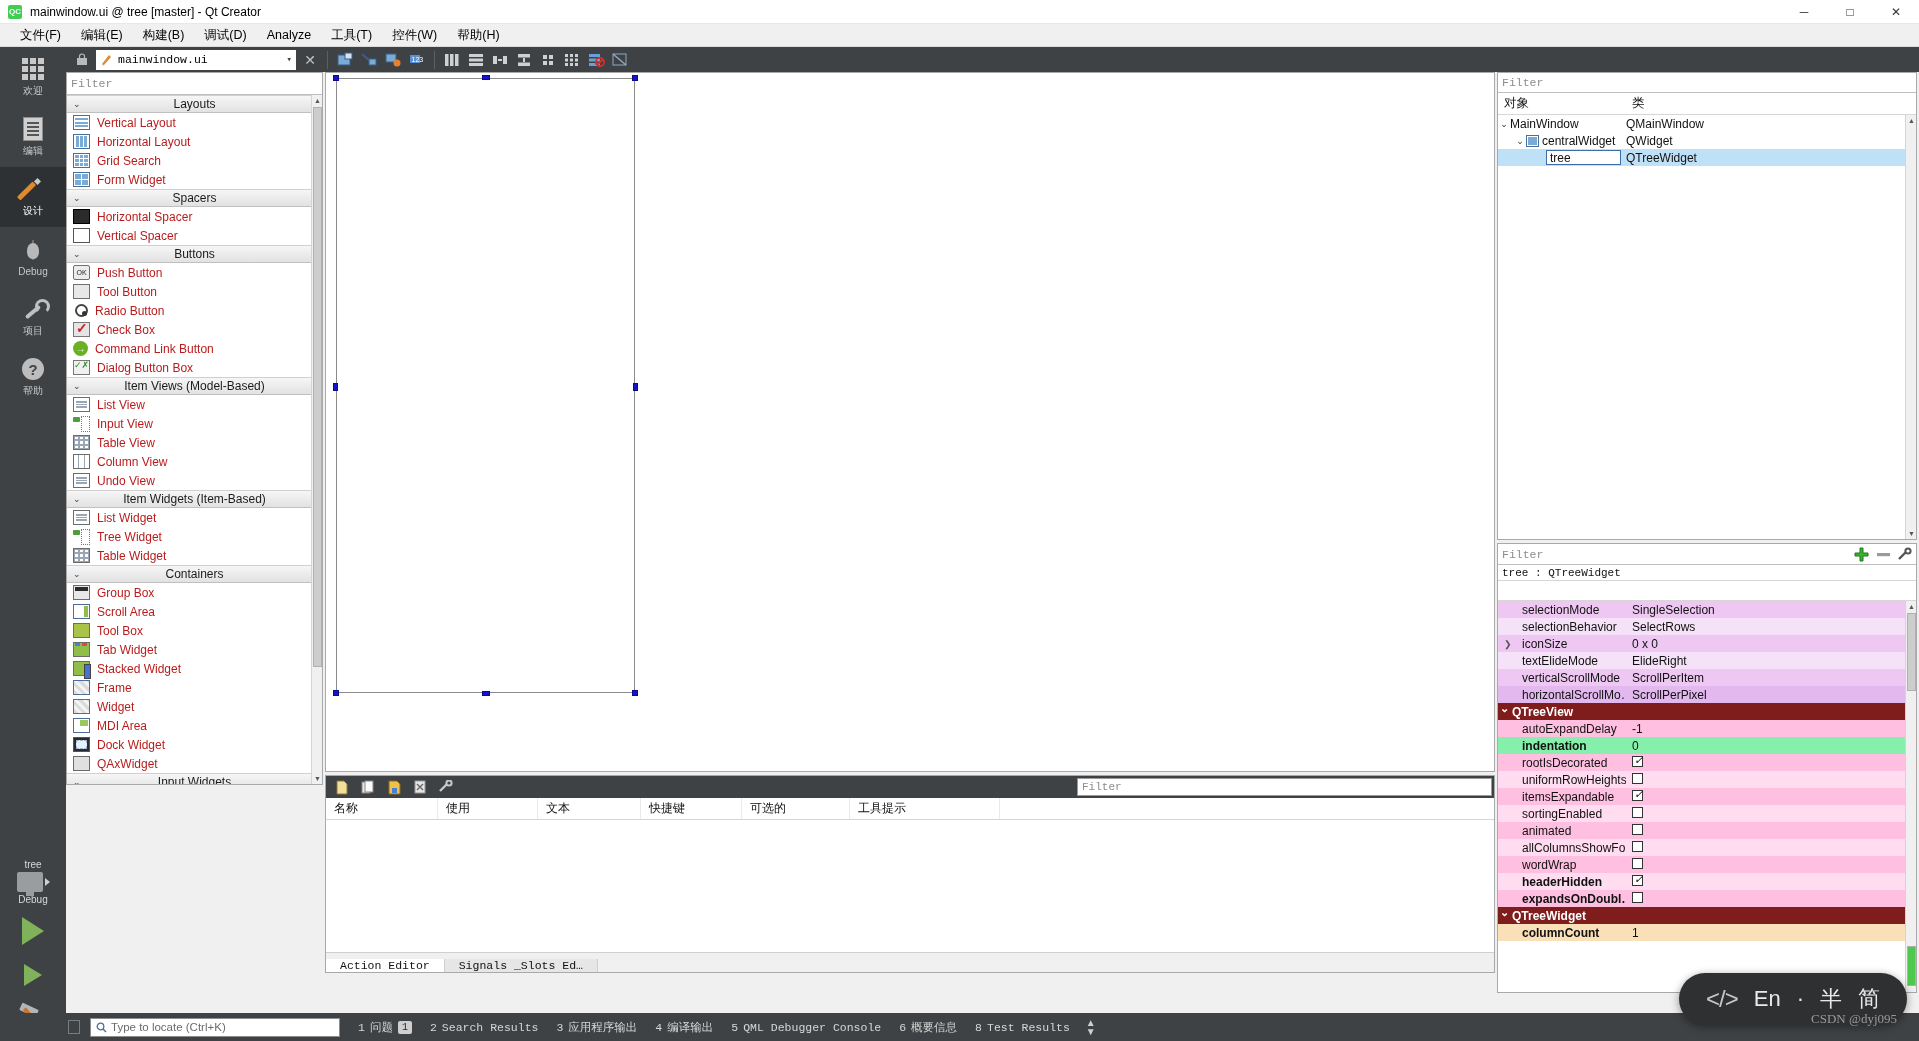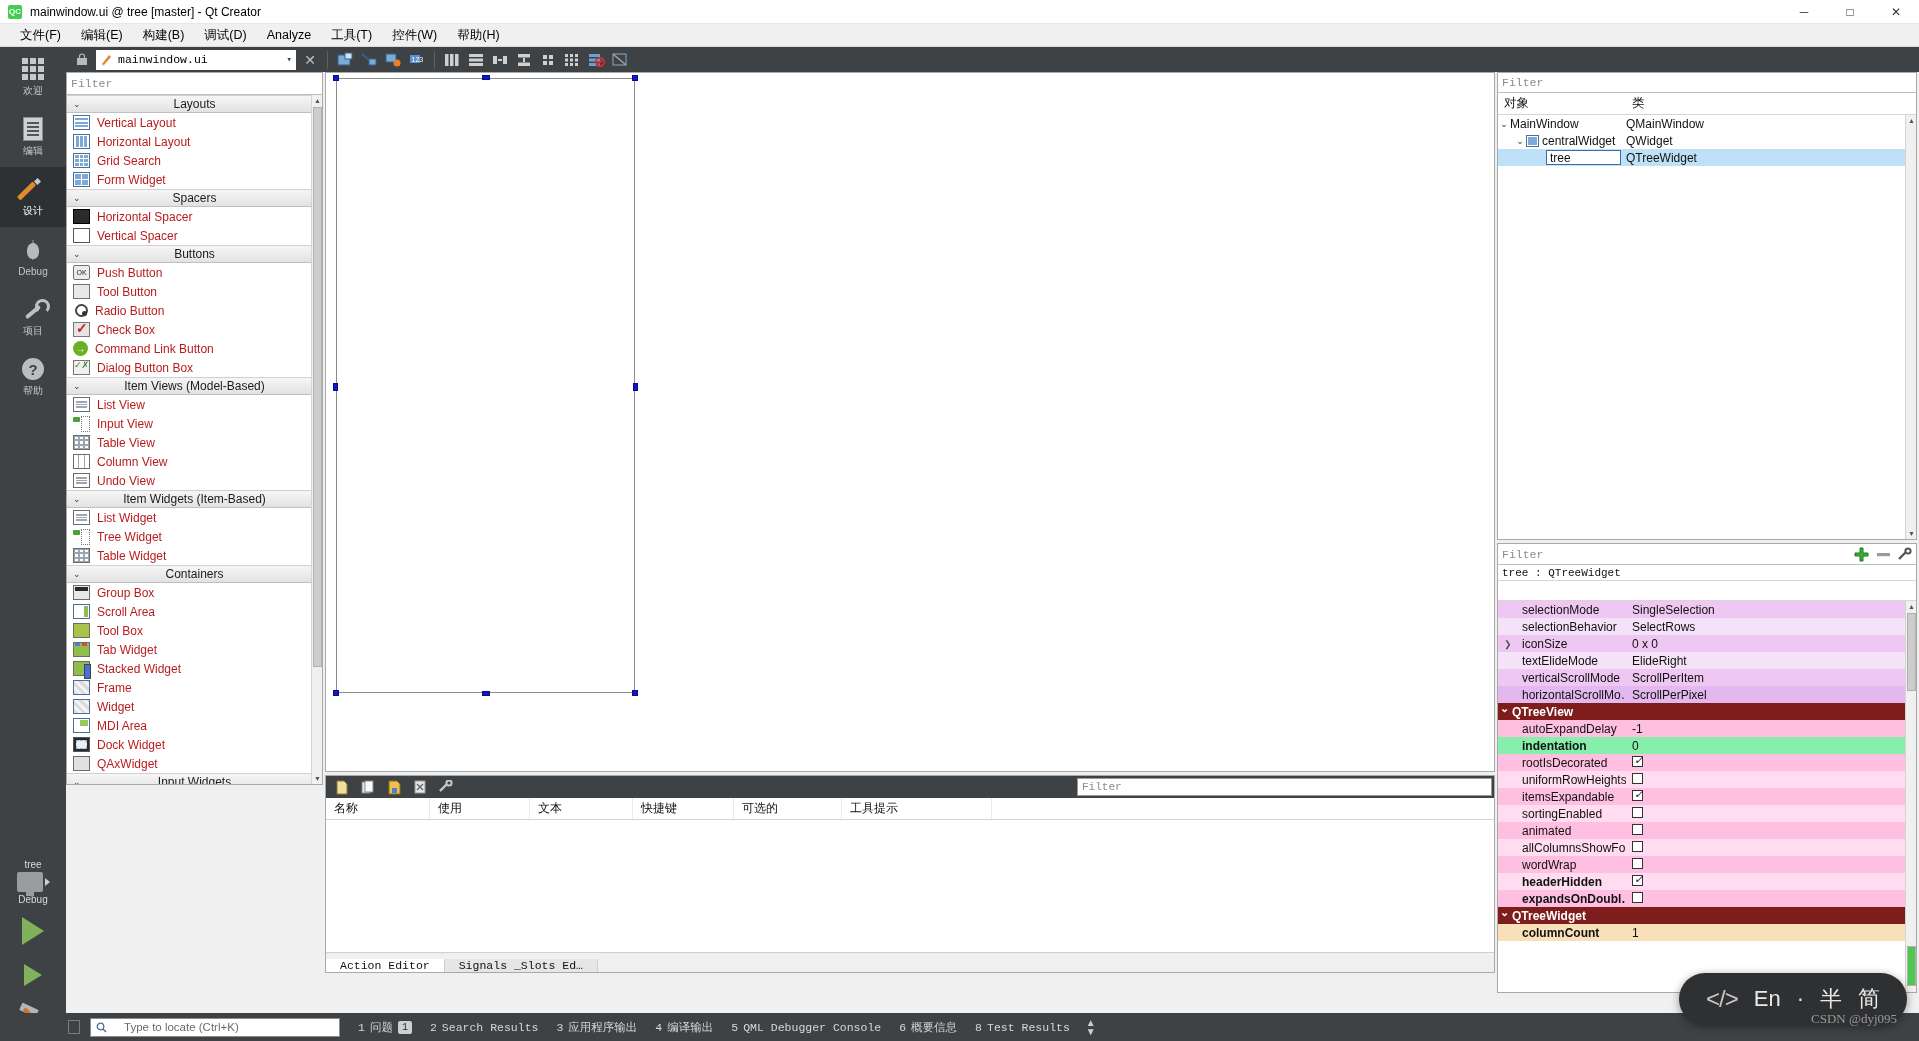--- a/index.html
+++ b/index.html
@@ -266,21 +266,21 @@
   .pe-cb.checked::after { content:"✓"; position:absolute; left:1px; top:-3px; font-size:11px; color:#111;}
   .pe-scroll { position:absolute; right:0; top:0; bottom:0; width:11px; background:#f0f0f0; border-left:1px solid #d4d4d4;}
 
   
   .statusbar {
     position:absolute; left:0; bottom:0; width:1919px; height:28px;
     background:#3f4244; display:flex; align-items:center; padding-left:66px;
   }
   .locator {
     width:250px; height:19px; background:#ffffff; border:1px solid #8c8c8c;
-    display:flex; align-items:center; gap:17px; padding:0 5px; margin-left:10px;
+    display:flex; align-items:center; gap:4px; padding:0 5px; margin-left:10px;
     font-size:11.5px; color:#6b6b6b;
   }
   .sb-item { font-size:11.5px; color:#d6d6d6; margin-left:18px; display:flex; align-items:center; gap:5px;
     font-family:"Liberation Mono", monospace; cursor:pointer; }
   .sb-badge { background:#cfcfcf; color:#2b2b2b; border-radius:2px; font-size:10px;
     padding:0px 4px; line-height:13px; }
   .sb-updown { margin-left:16px; color:#cfcfcf; font-size:10px; line-height:9px; text-align:center;}
   .sb-collapse { width:12px; height:14px; border:1px solid #7a7d7f; margin-left:2px; }
 
   
@@ -775,21 +775,21 @@
     </div>
     <div class="tbi">
       <svg width="16" height="14" viewBox="0 0 16 14">
           <path d="M2 11 L9 4" stroke="#c8c8c8" stroke-width="2.4"></path>
           <circle cx="11" cy="3" r="2.6" fill="none" stroke="#c8c8c8" stroke-width="2"></circle>
         </svg>
     </div>
     <div class="ae-filter">Filter</div>
   </div>
   <div class="ae-header">
-    <div class="ae-th" style="width:104px">名称</div>
+    <div class="ae-th" style="width:112px">名称</div>
     <div class="ae-th" style="width:100px">使用</div>
     <div class="ae-th" style="width:103px">文本</div>
     <div class="ae-th" style="width:101px">快捷键</div>
     <div class="ae-th" style="width:108px">可选的</div>
     <div class="ae-th" style="width:150px">工具提示</div>
   </div>
   <div class="ae-body"></div>
   <div class="ae-tabs">
     <div class="ae-tab active">Action Editor</div>
     <div class="ae-tab">Signals _Slots Ed…</div>

